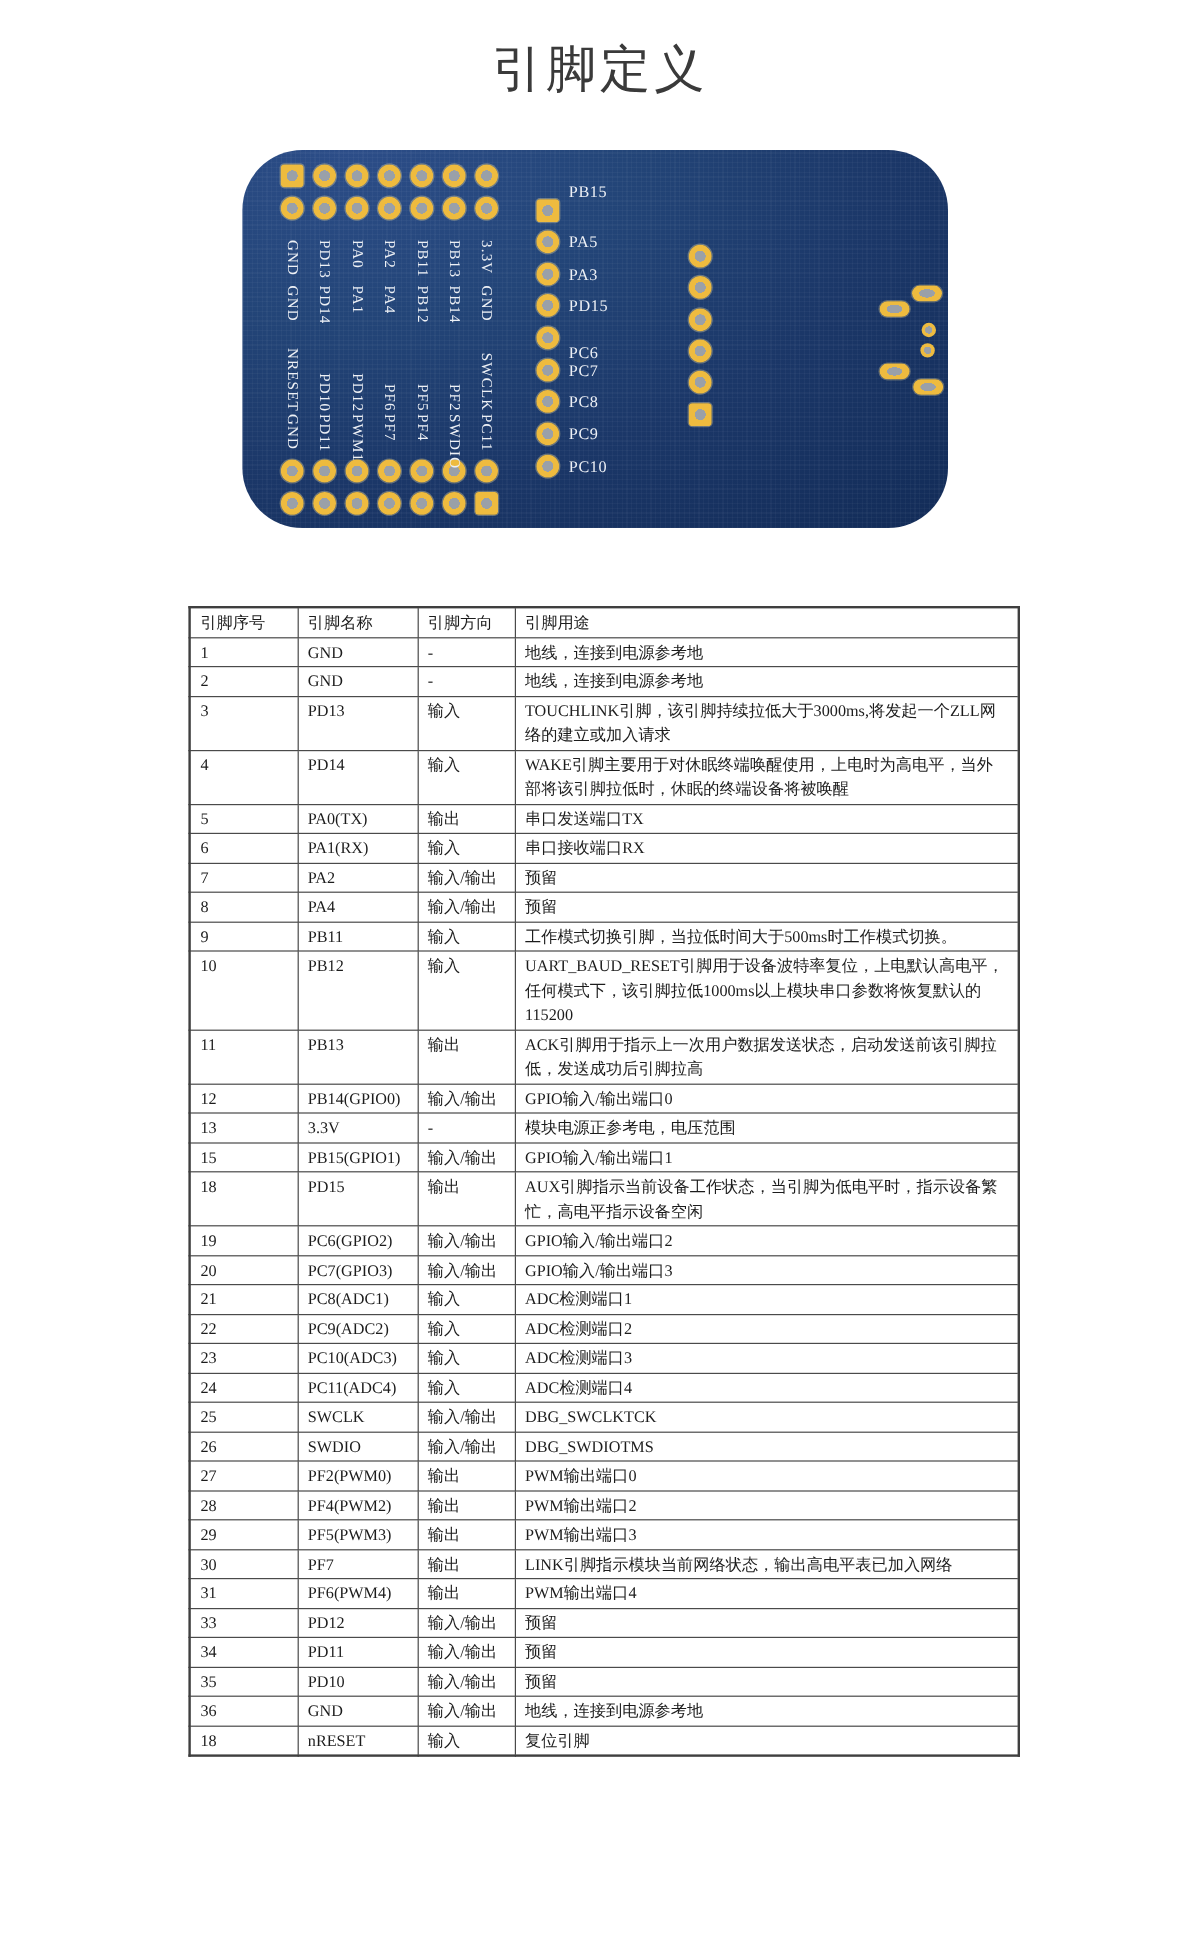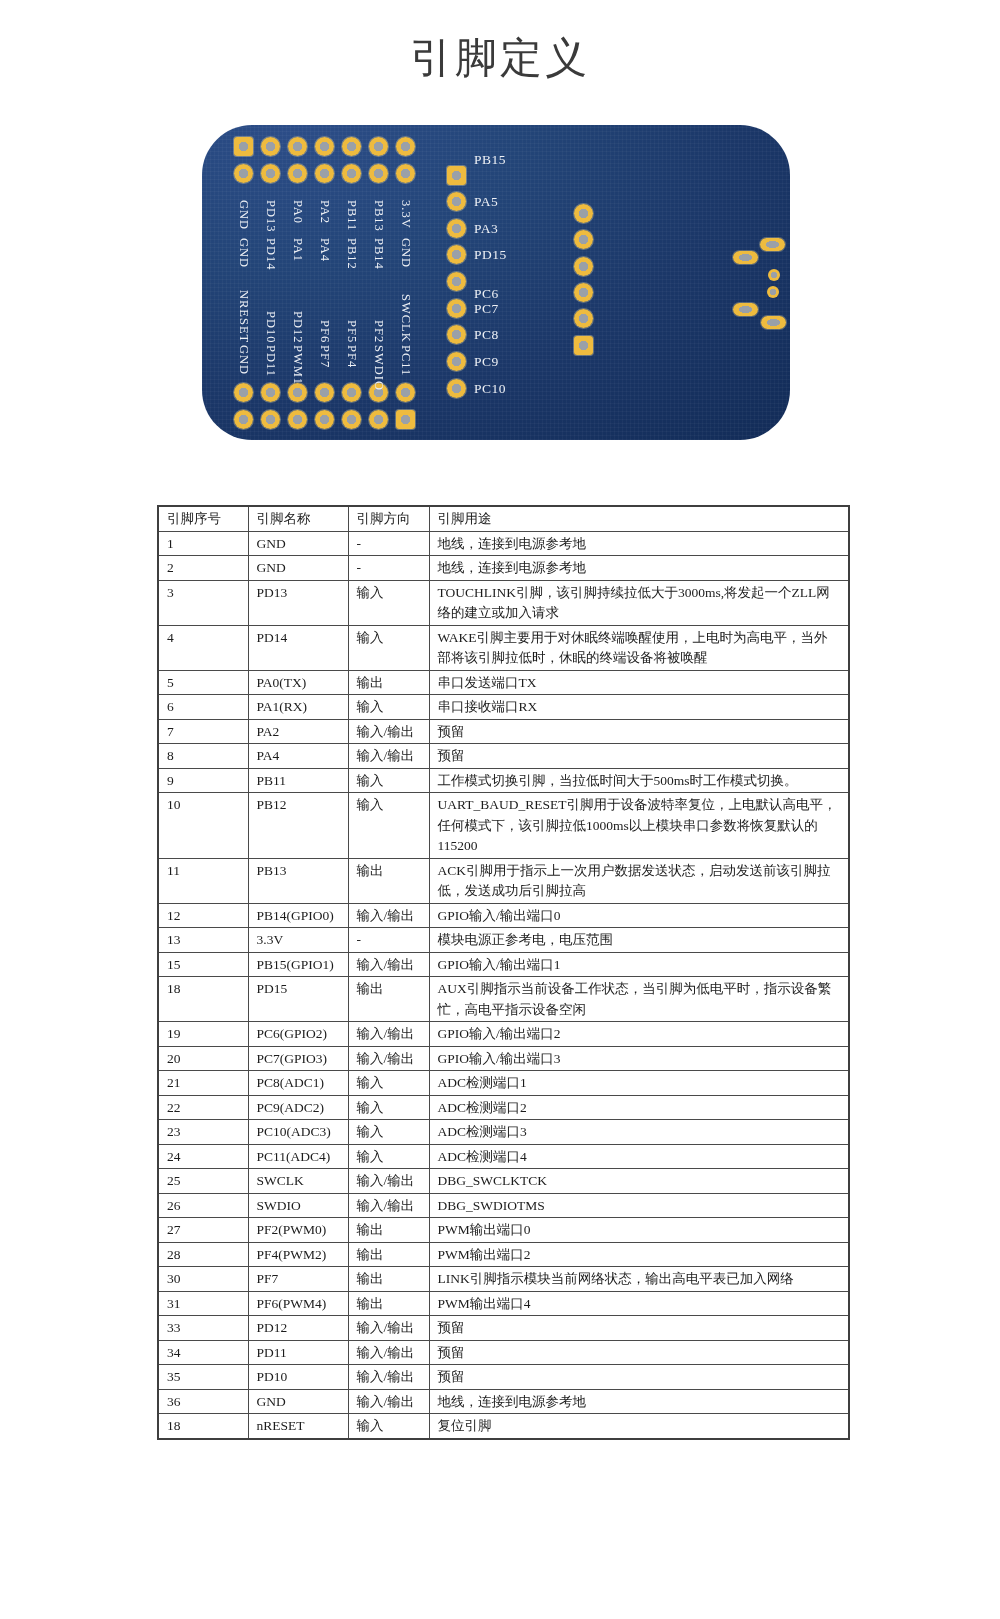--- a/index.html
+++ b/index.html
@@ -288,20 +288,26 @@
           <td>输出</td>
           <td>PWM输出端口0</td>
         </tr>
         <tr>
           <td>28</td>
           <td>PF4(PWM2)</td>
           <td>输出</td>
           <td>PWM输出端口2</td>
         </tr>
         <tr>
+          <td>29</td>
+          <td>PF5(PWM3)</td>
+          <td>输出</td>
+          <td>PWM输出端口3</td>
+        </tr>
+        <tr>
           <td>30</td>
           <td>PF7</td>
           <td>输出</td>
           <td>LINK引脚指示模块当前网络状态，输出高电平表已加入网络</td>
         </tr>
         <tr>
           <td>31</td>
           <td>PF6(PWM4)</td>
           <td>输出</td>
           <td>PWM输出端口4</td>

